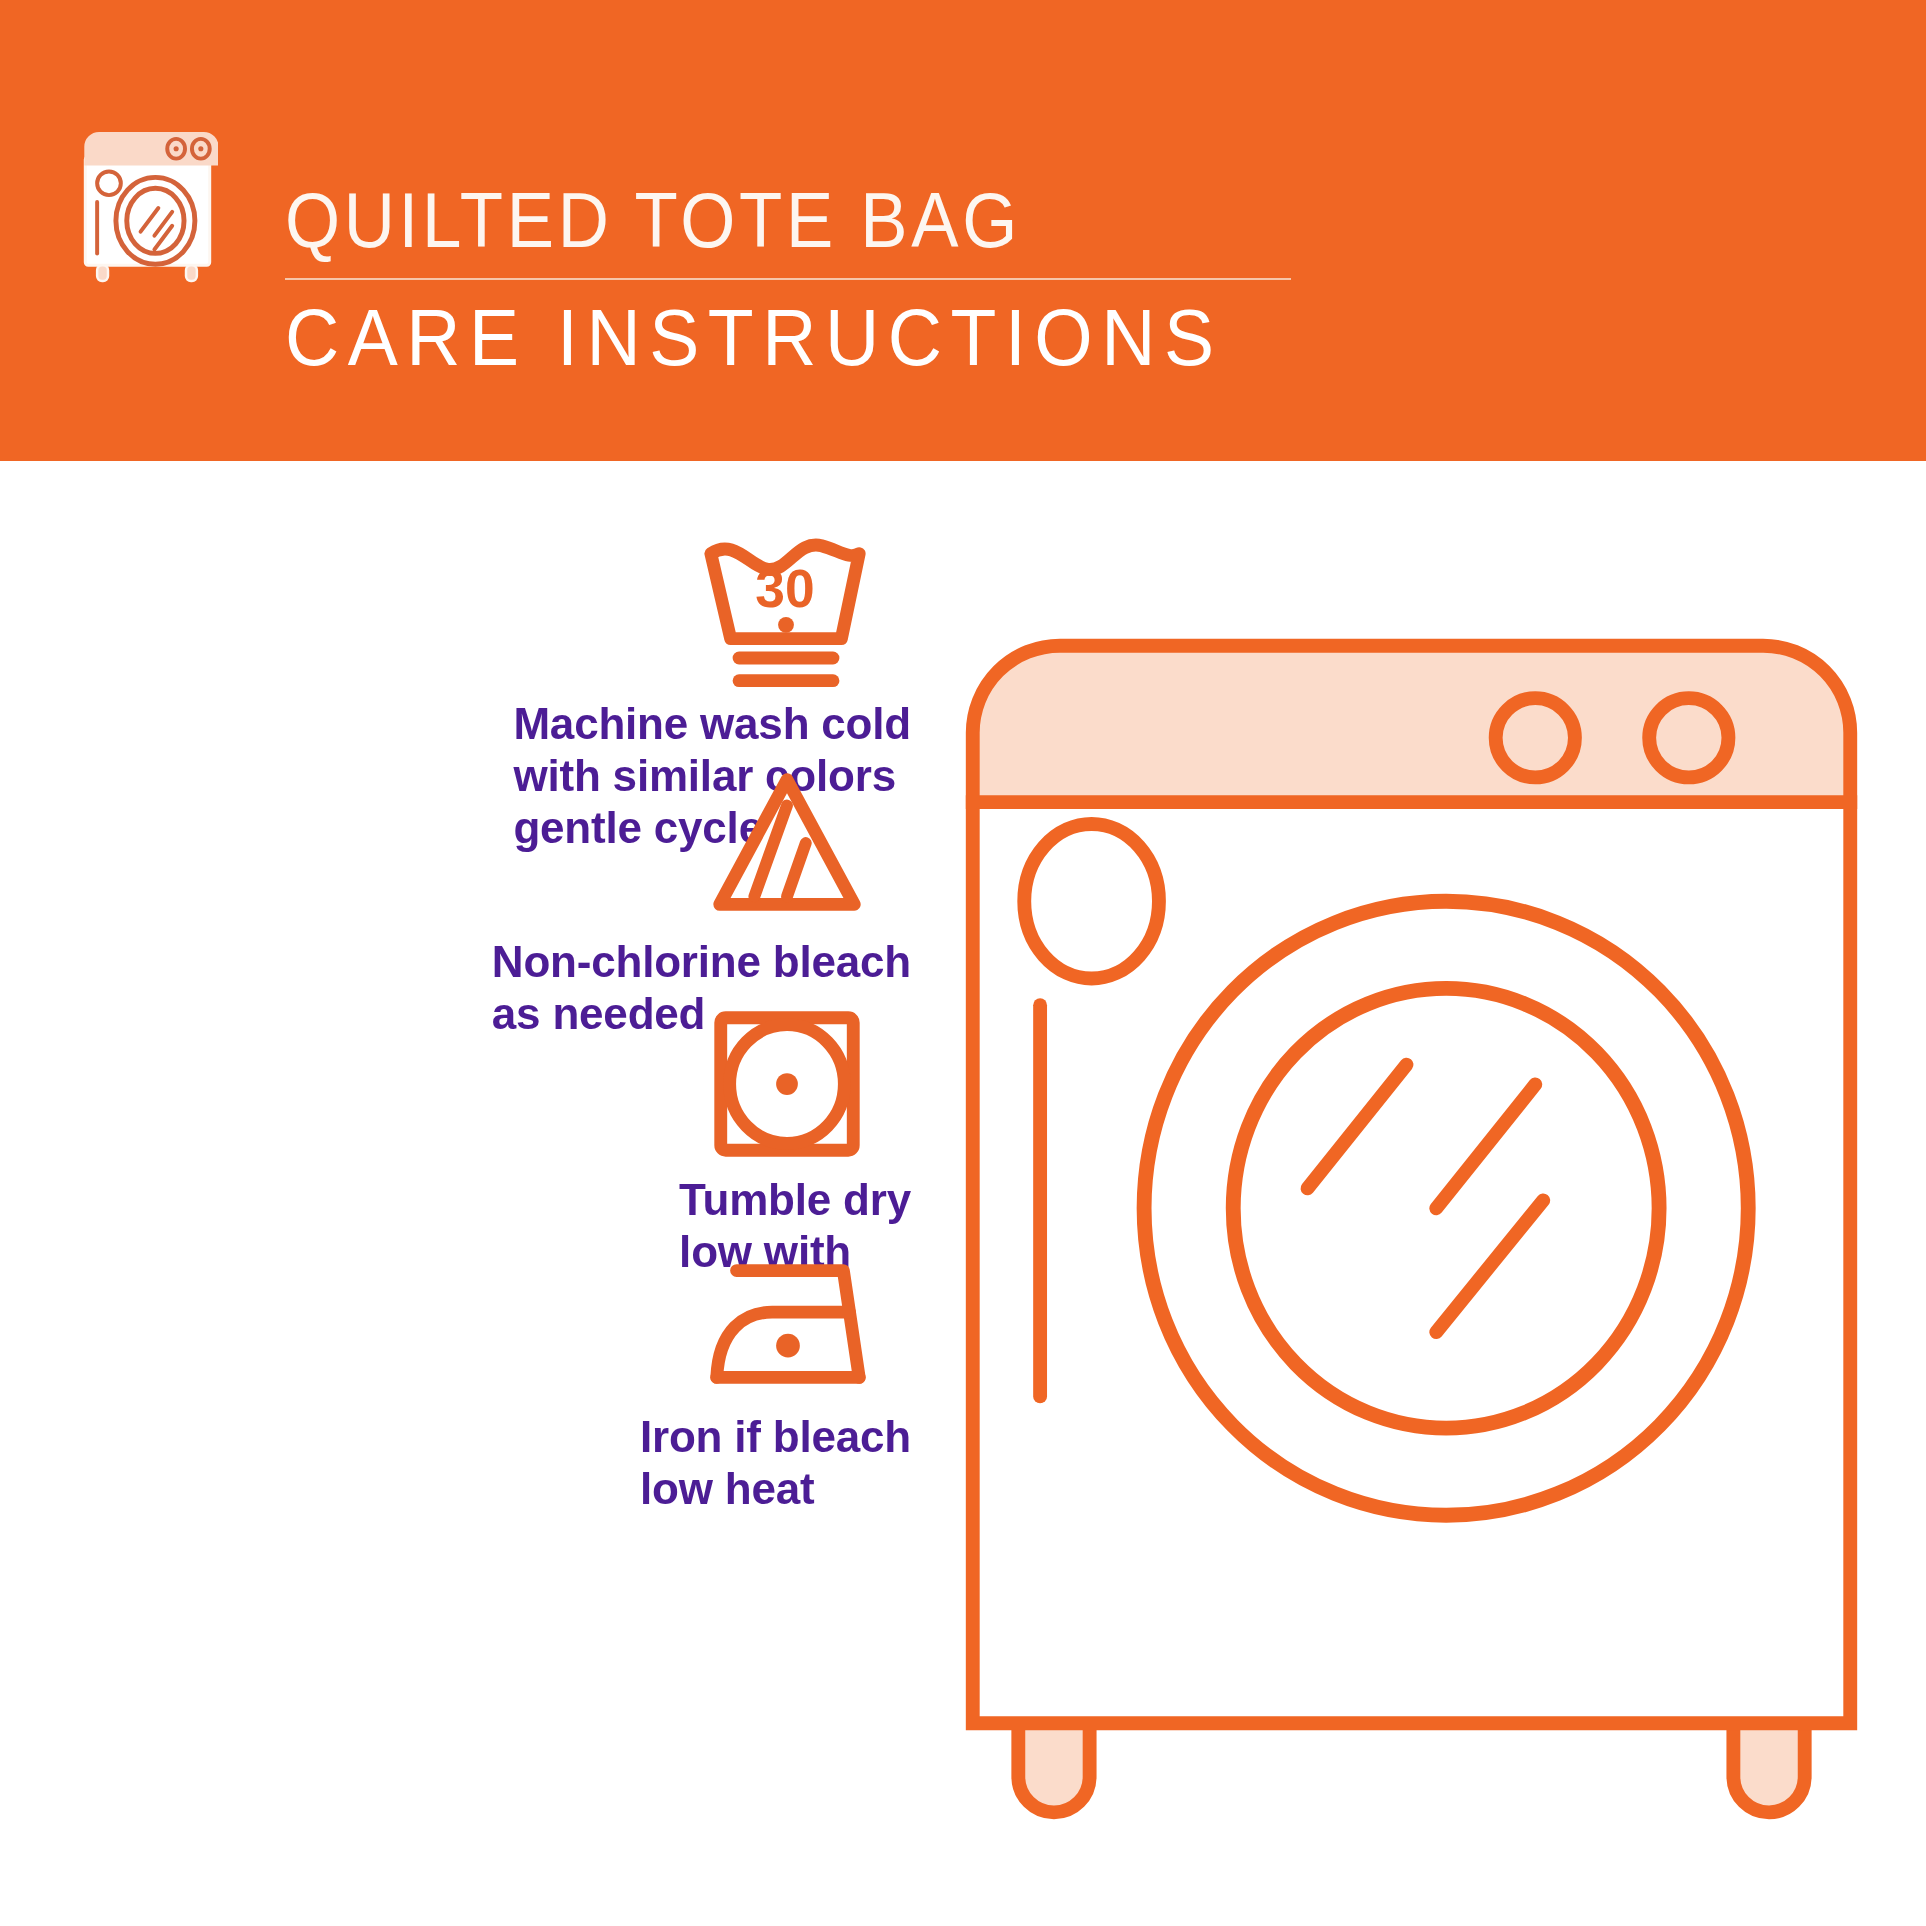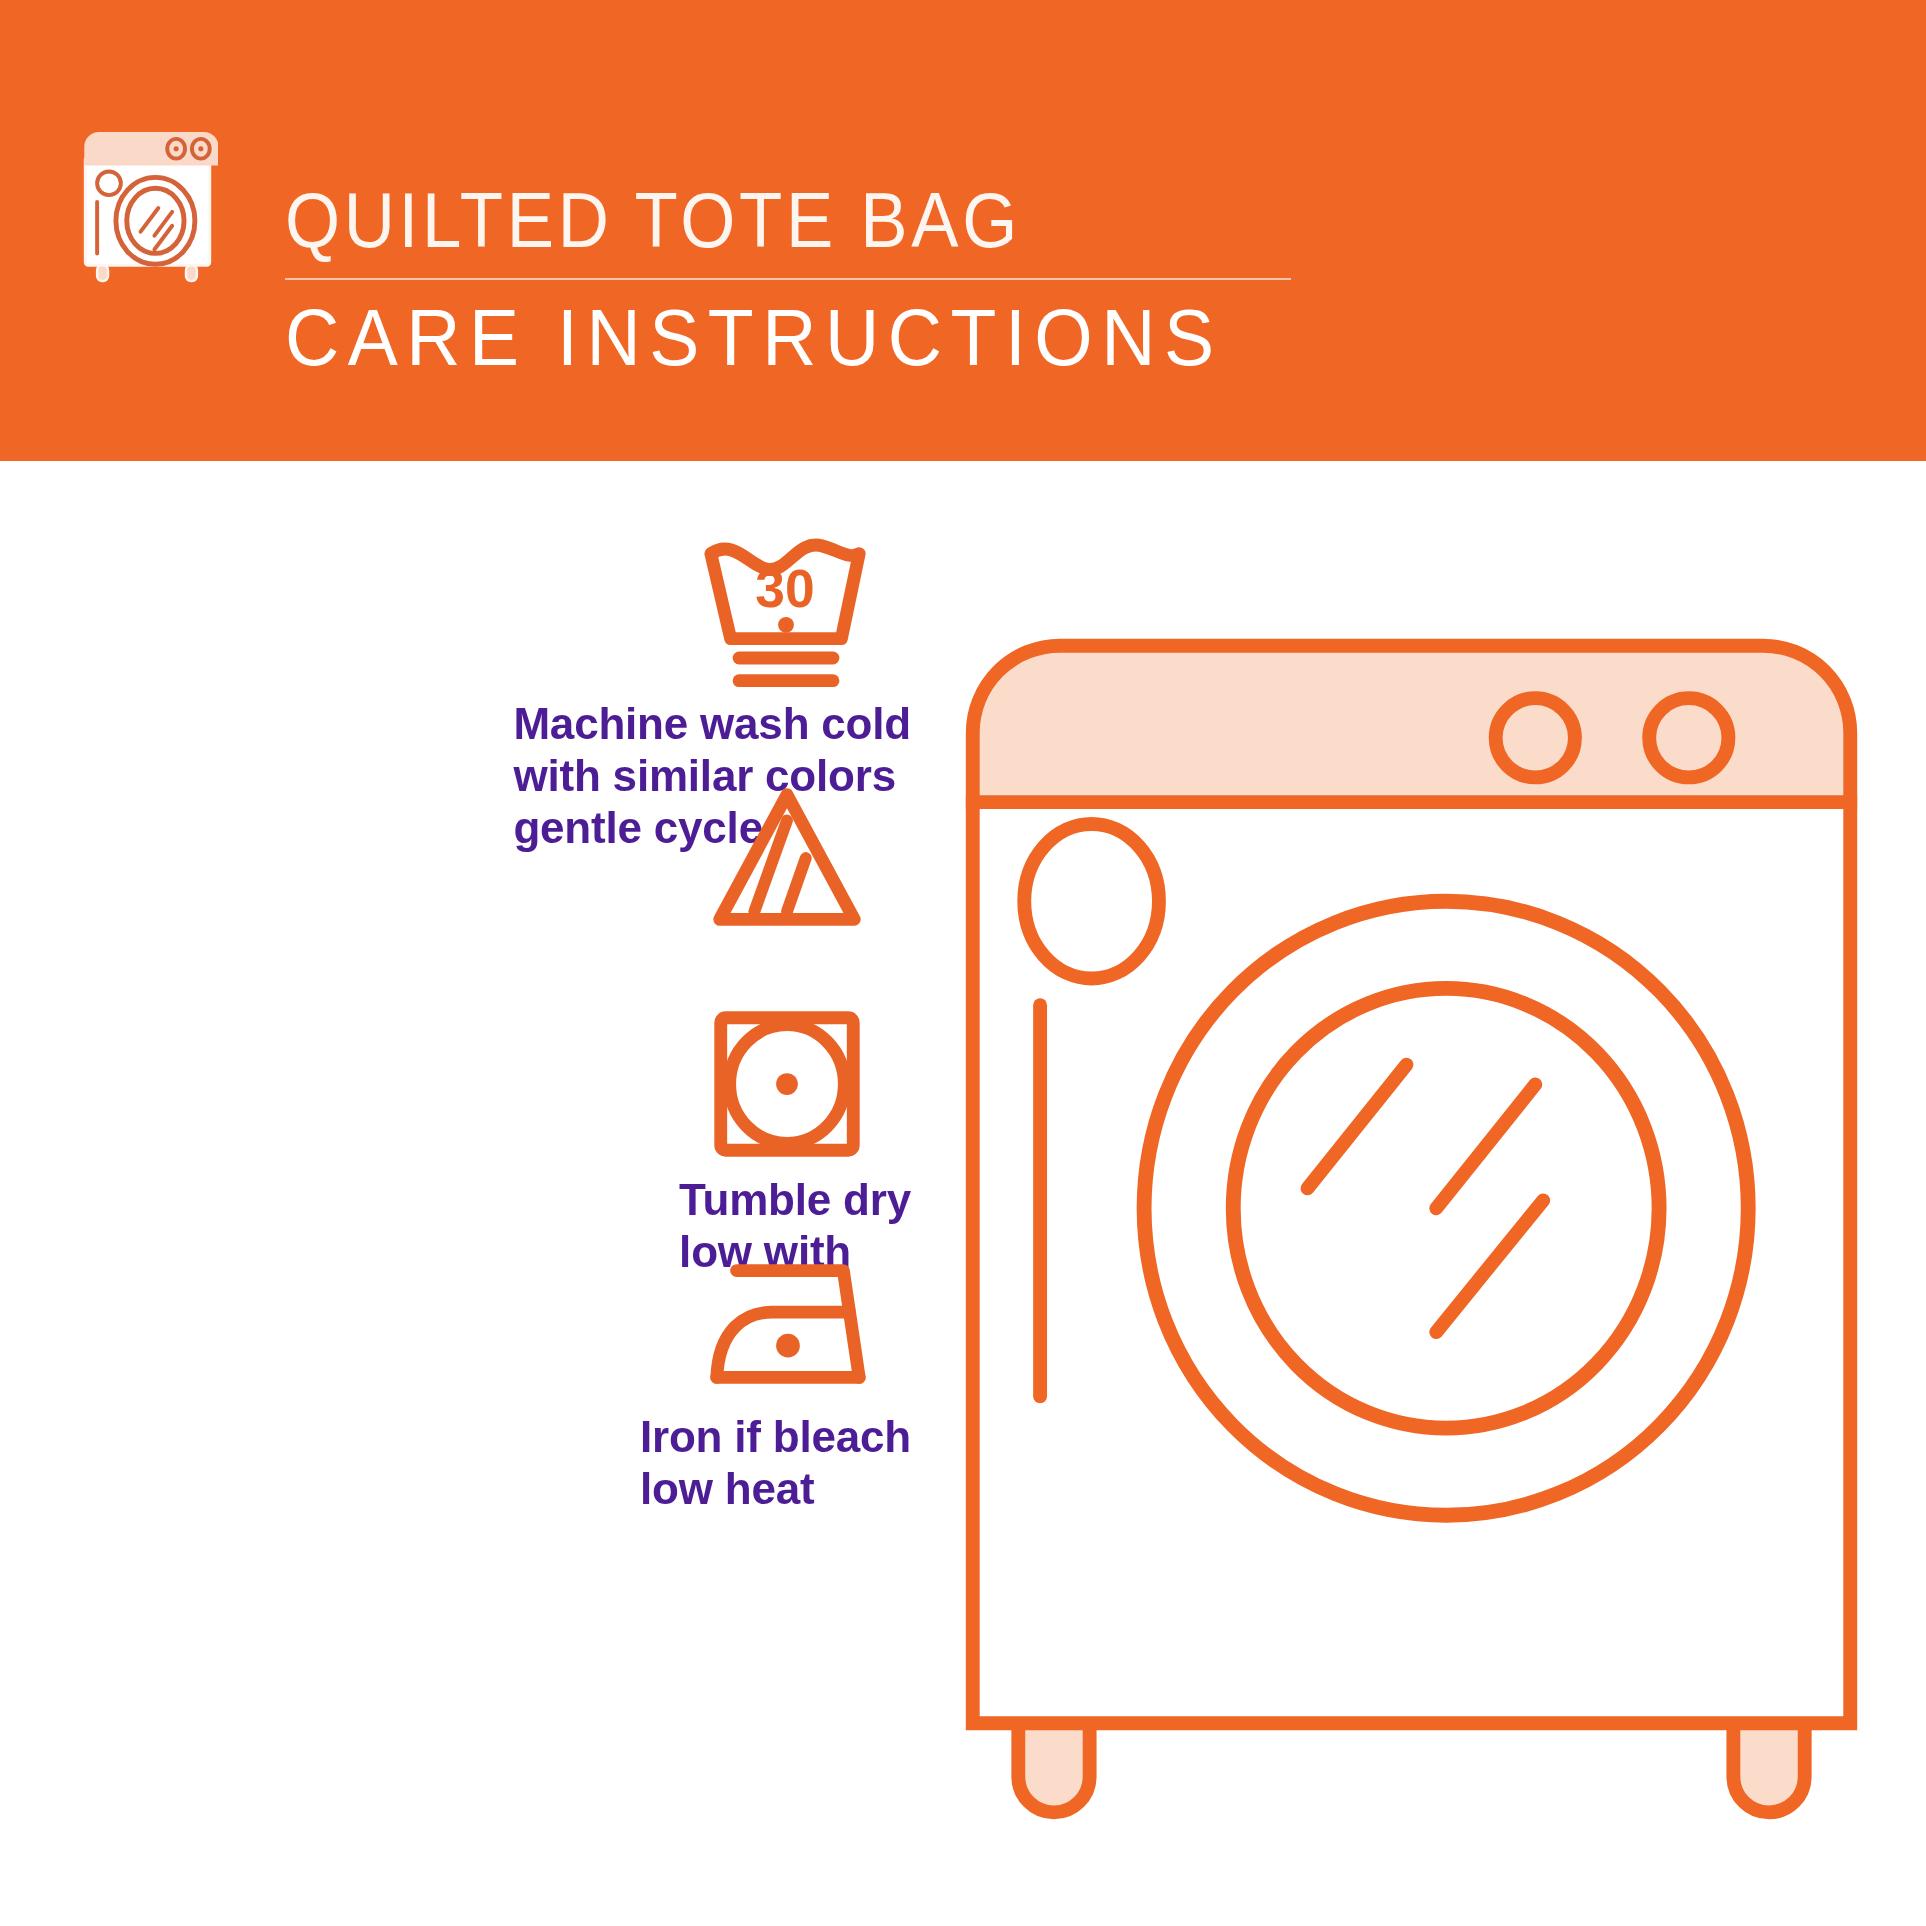--- a/index.html
+++ b/index.html
@@ -181,20 +181,22 @@
   </div>
 
   <div class="care-row" id="row-1">
     <div class="care-icon-wrap">
       <svg viewBox="0 0 190 180" width="188" height="178" aria-hidden="true">
         <path d="M95 22 L 163 148 L 27 148 Z" fill="none" stroke="#E96327" stroke-width="13" stroke-linejoin="round"></path>
         <line x1="95" y1="48" x2="62" y2="140" stroke="#E96327" stroke-width="12" stroke-linecap="round"></line>
         <line x1="114" y1="86" x2="95" y2="140" stroke="#E96327" stroke-width="12" stroke-linecap="round"></line>
       </svg>
     </div>
+    <div class="care-label">Non-chlorine bleach
+as needed</div>
   </div>
 
   <div class="care-row" id="row-2">
     <div class="care-icon-wrap">
       <svg viewBox="0 0 190 180" width="188" height="178" aria-hidden="true">
         <rect x="28" y="22" width="134" height="134" rx="5" fill="none" stroke="#E96327" stroke-width="13"></rect>
         <ellipse cx="95" cy="89" rx="58" ry="60" fill="none" stroke="#E96327" stroke-width="13"></ellipse>
         <circle cx="95" cy="89" r="11" fill="#E96327"></circle>
       </svg>
     </div>

